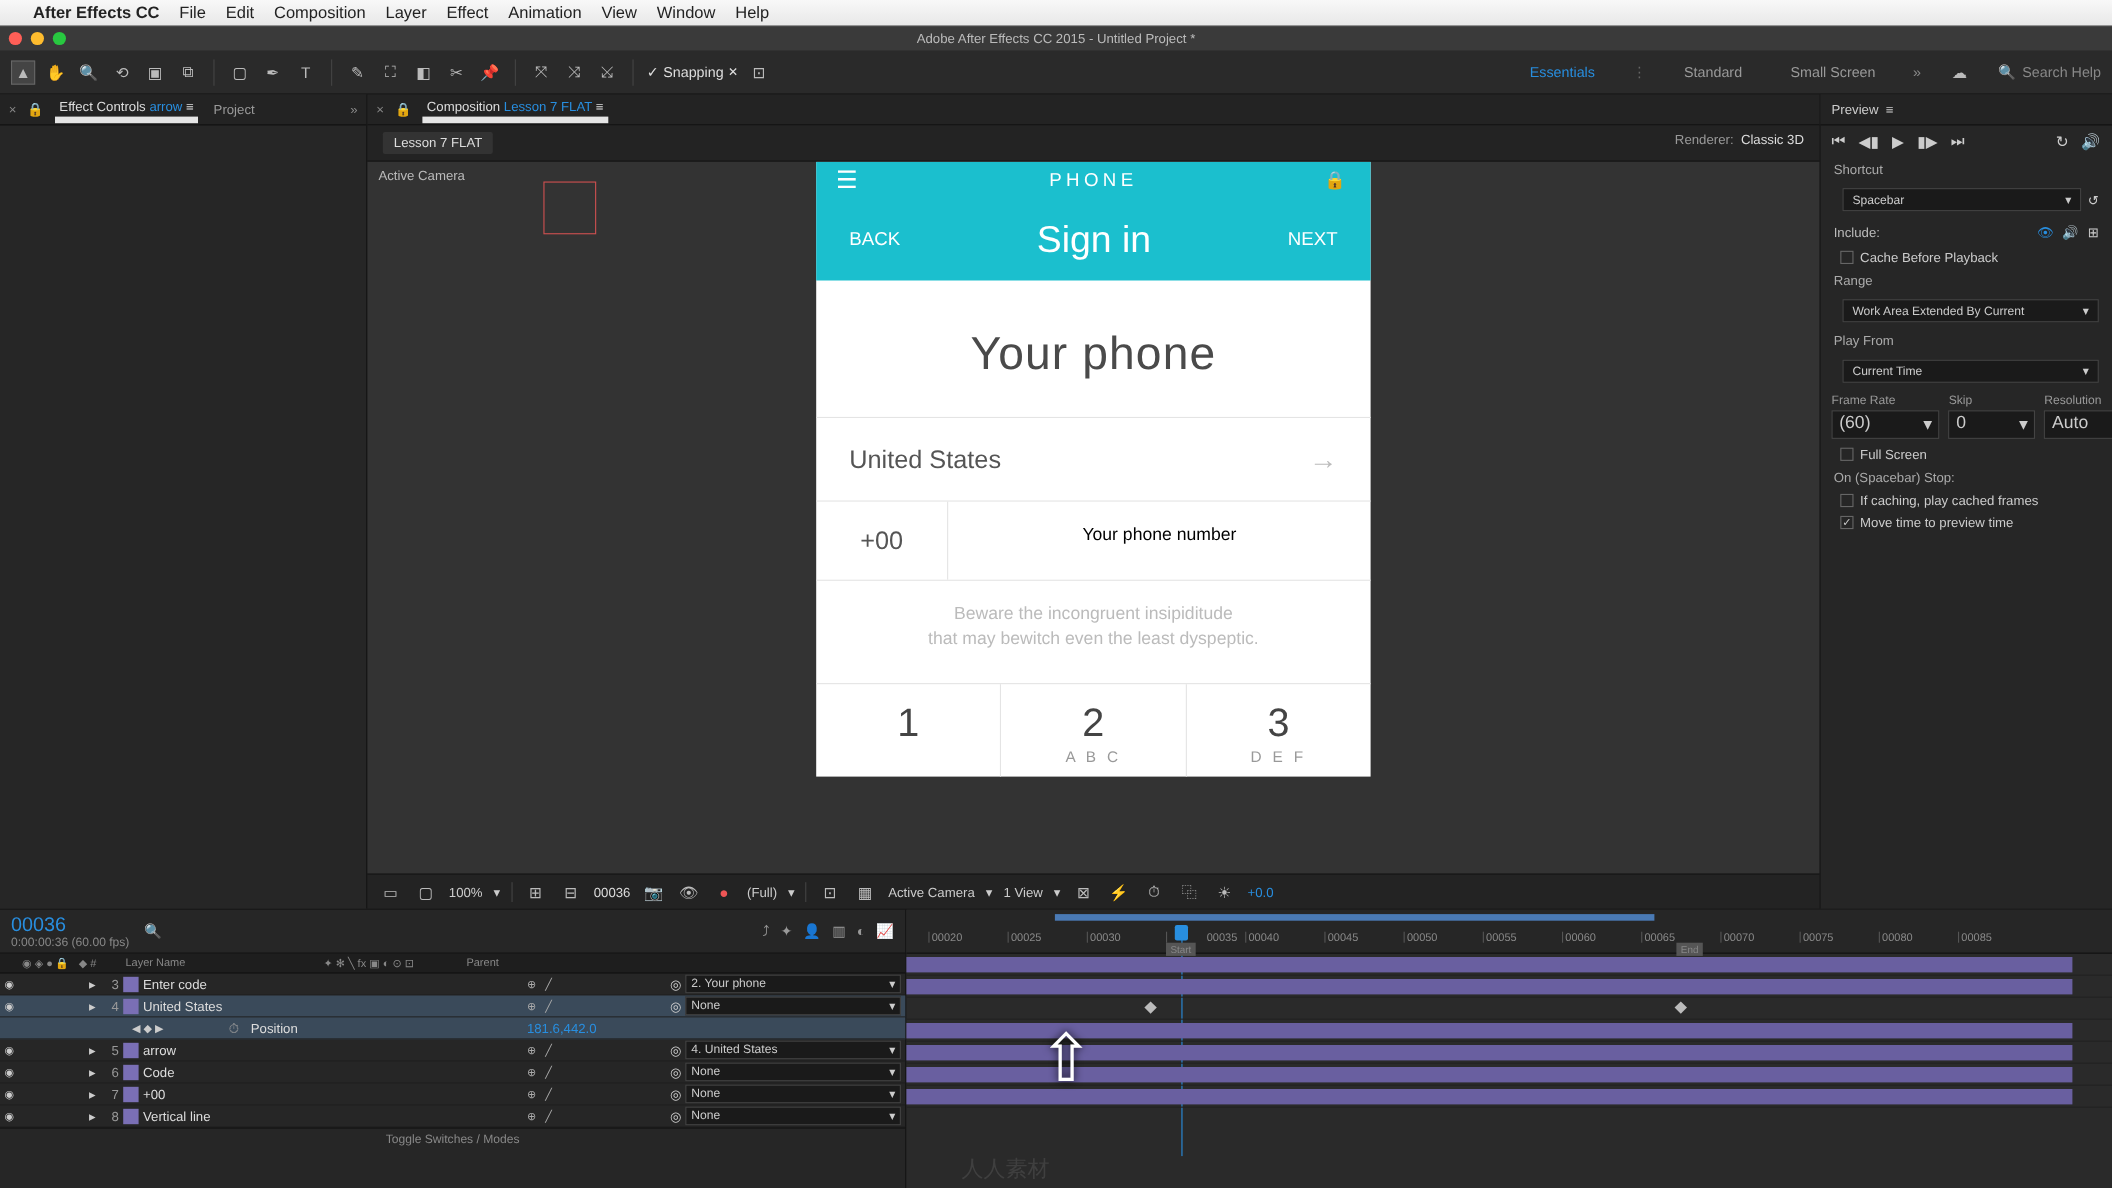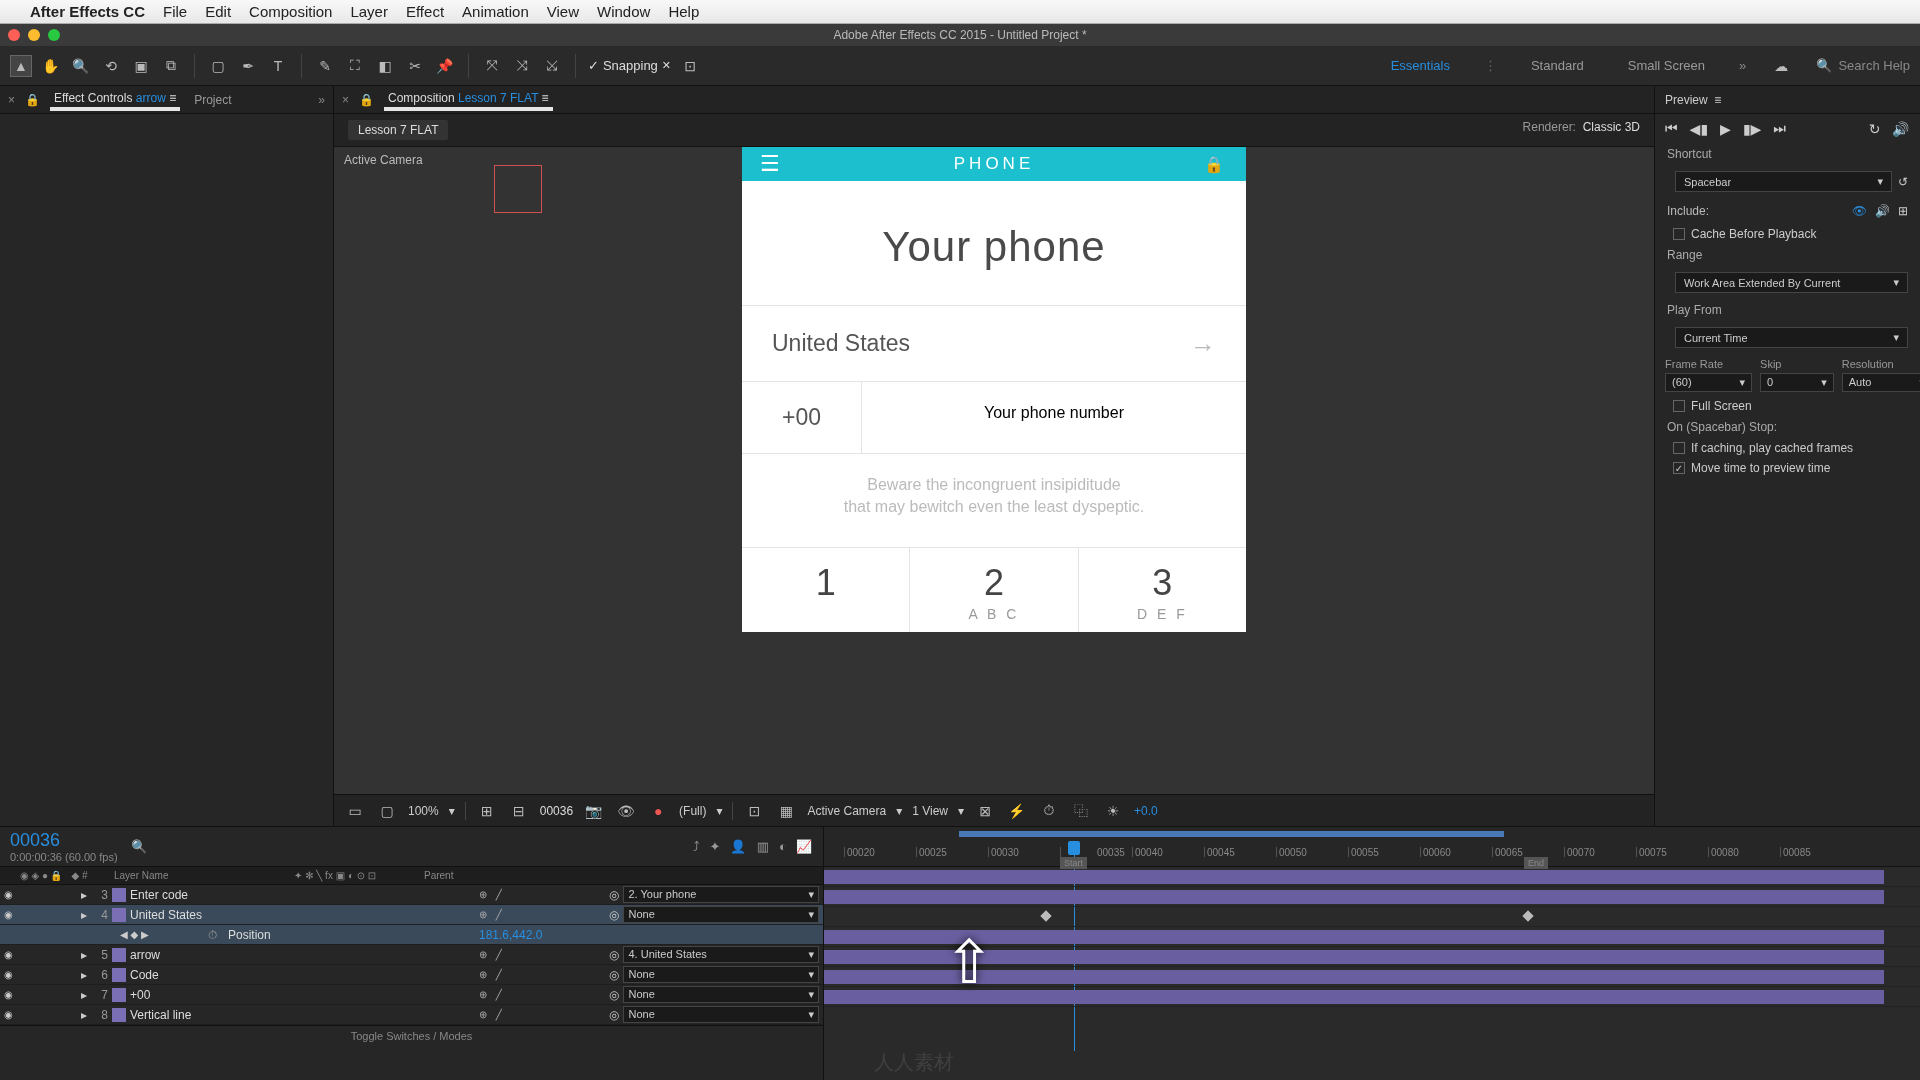--- a/index.html
+++ b/index.html
@@ -29,21 +29,21 @@
 .search { display: flex; align-items: center; gap: 6px; color: #888; }
 
 
 .main { display: flex; height: 740px; }
 .panel-left { width: 334px; background: #262626; border-right: 1px solid #111; display: flex; flex-direction: column; }
 .panel-center { flex: 1; background: #1a1a1a; display: flex; flex-direction: column; position: relative; }
 .panel-right { width: 266px; background: #262626; border-left: 1px solid #111; display: flex; flex-direction: column; font-size: 12px; }
 
 .panel-tabs { height: 28px; background: #232323; display: flex; align-items: center; padding: 0 8px; gap: 10px; font-size: 12px; border-bottom: 1px solid #111; }
 .panel-tab { color: #999; padding: 2px 4px; }
-.panel-tab.active { color: #ddd; border-bottom: 4px solid #e5e5e5; }
+.panel-tab.active { color: #ddd; border-bottom: 6px solid #e5e5e5; }
 .panel-tab .blue { color: #288edf; }
 .panel-sub { padding: 6px 10px; color: #bbb; font-size: 12px; }
 
 
 .comp-tabs { height: 28px; background: #232323; display: flex; align-items: center; padding: 0 8px; gap: 10px; font-size: 12px; border-bottom: 1px solid #111; }
 .comp-tab { background: #333; padding: 3px 10px; color: #ddd; border-radius: 2px; }
 .renderer { padding: 6px 14px; text-align: right; font-size: 12px; color: #999; background: #232323; border-bottom: 1px solid #111; display: flex; justify-content: space-between; }
 .renderer .lbl { color: #999; }
 .viewer { flex: 1; background: #333; position: relative; display: flex; align-items: flex-start; justify-content: center; overflow: hidden; }
 .active-camera-lbl { position: absolute; top: 6px; left: 10px; font-size: 12px; color: #bbb; }
@@ -81,21 +81,21 @@
 .rp-label { color: #bbb; }
 .rp-dd { background: #1a1a1a; padding: 3px 8px; border: 1px solid #444; font-size: 11px; display: flex; justify-content: space-between; align-items: center; flex: 1; margin-left: 8px; }
 .rp-section { padding: 4px 12px; color: #aaa; }
 .rp-cb { display: flex; align-items: center; gap: 6px; padding: 3px 18px; font-size: 12px; }
 .rp-cb .box { width: 12px; height: 12px; border: 1px solid #666; display: inline-flex; align-items: center; justify-content: center; font-size: 10px; }
 .playback { display: flex; gap: 12px; padding: 6px 10px; font-size: 14px; align-items: center; }
 .playback span { cursor: pointer; }
 .rp-three { display: flex; gap: 8px; padding: 4px 10px; }
 .rp-three > div { flex: 1; }
 .rp-three .h { font-size: 11px; color: #999; margin-bottom: 3px; }
-.rp-three .v { background: #1a1a1a; padding: 2px 6px; border: 1px solid #444; font-size: 11px; display: flex; justify-content: space-between; gap: 48px; }
+.rp-three .v { background: #1a1a1a; padding: 2px 6px; border: 1px solid #444; font-size: 16px; display: flex; justify-content: space-between; gap: 48px; }
 
 
 .timeline { height: 254px; background: #232323; border-top: 1px solid #111; display: flex; flex-direction: column; }
 .tl-tabs { height: 28px; display: flex; align-items: center; gap: 4px; padding: 0 8px; background: #1e1e1e; border-bottom: 1px solid #111; }
 .tl-tab { padding: 4px 14px; background: #2a2a2a; font-size: 12px; }
 .tl-tab.active { background: #333; border-top: 2px solid #288edf; }
 .tl-body { flex: 1; display: flex; }
 .tl-left { width: 824px; background: #262626; display: flex; flex-direction: column; border-right: 1px solid #111; }
 .tl-right { flex: 1; background: #2a2a2a; position: relative; }
 
@@ -230,20 +230,25 @@
       <div class="active-camera-lbl">Active Camera</div>
       <div class="sel-box"></div>
 
       <div class="phone">
         <div class="phone-top">
           <div class="status">
             <span class="ham">☰</span>
             <span>PHONE</span>
             <span class="lock">🔒</span>
           </div>
+          <div class="signin-bar">
+            <span>BACK</span>
+            <span class="ttl">Sign in</span>
+            <span>NEXT</span>
+          </div>
         </div>
         <div class="yourphone">Your phone</div>
         <div class="country-row">
           <span>United States</span>
           <span class="arr">→</span>
         </div>
         <div class="input-row">
           <div class="code-cell">+00</div>
           <div class="num-cell">Your phone number</div>
         </div>

